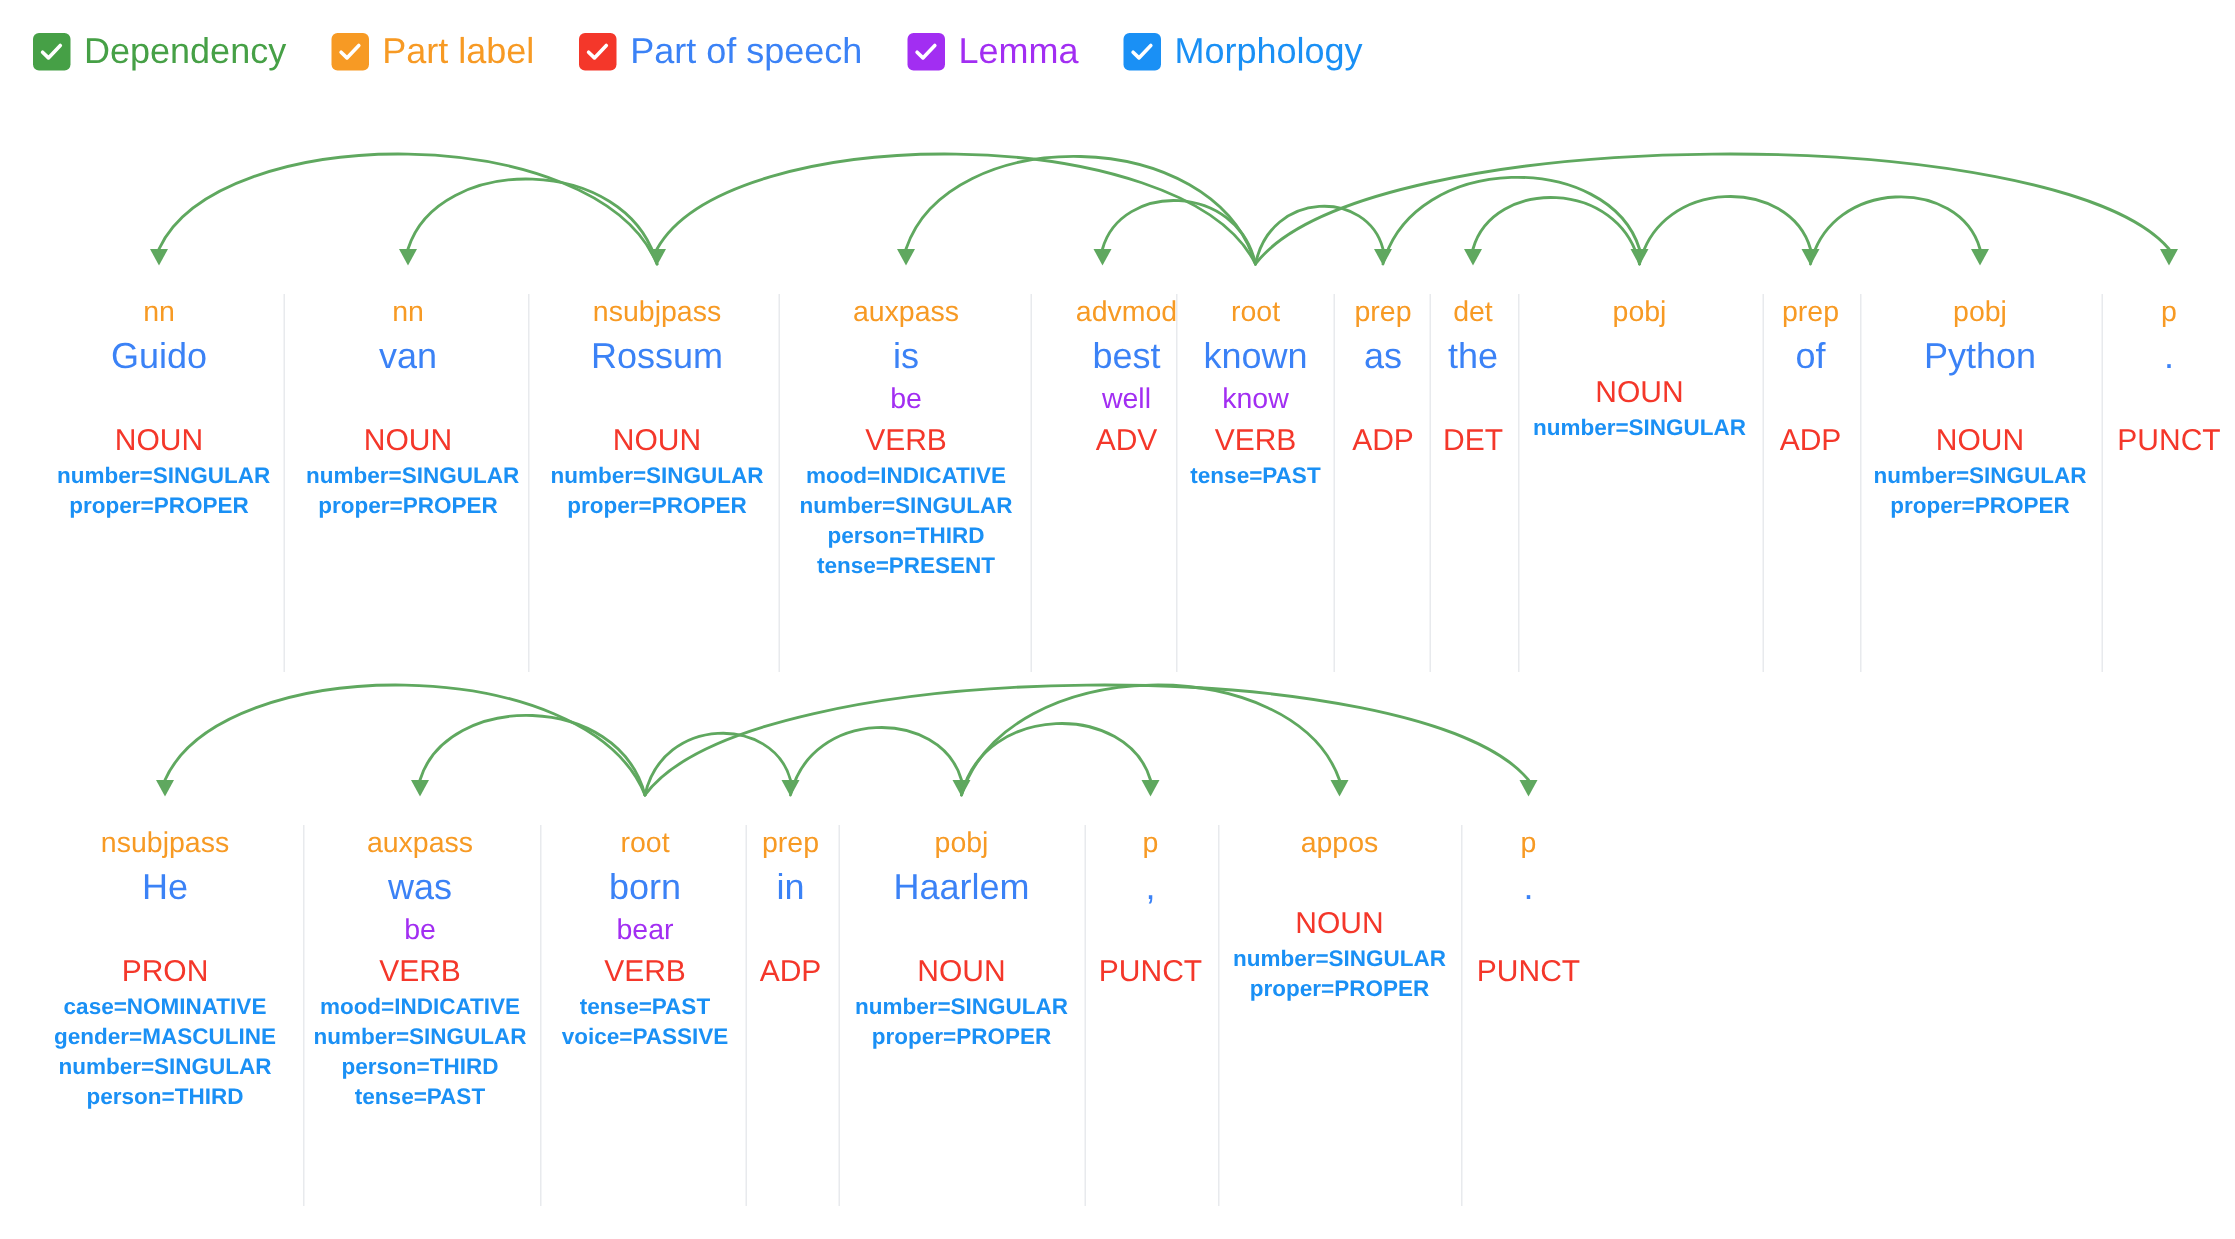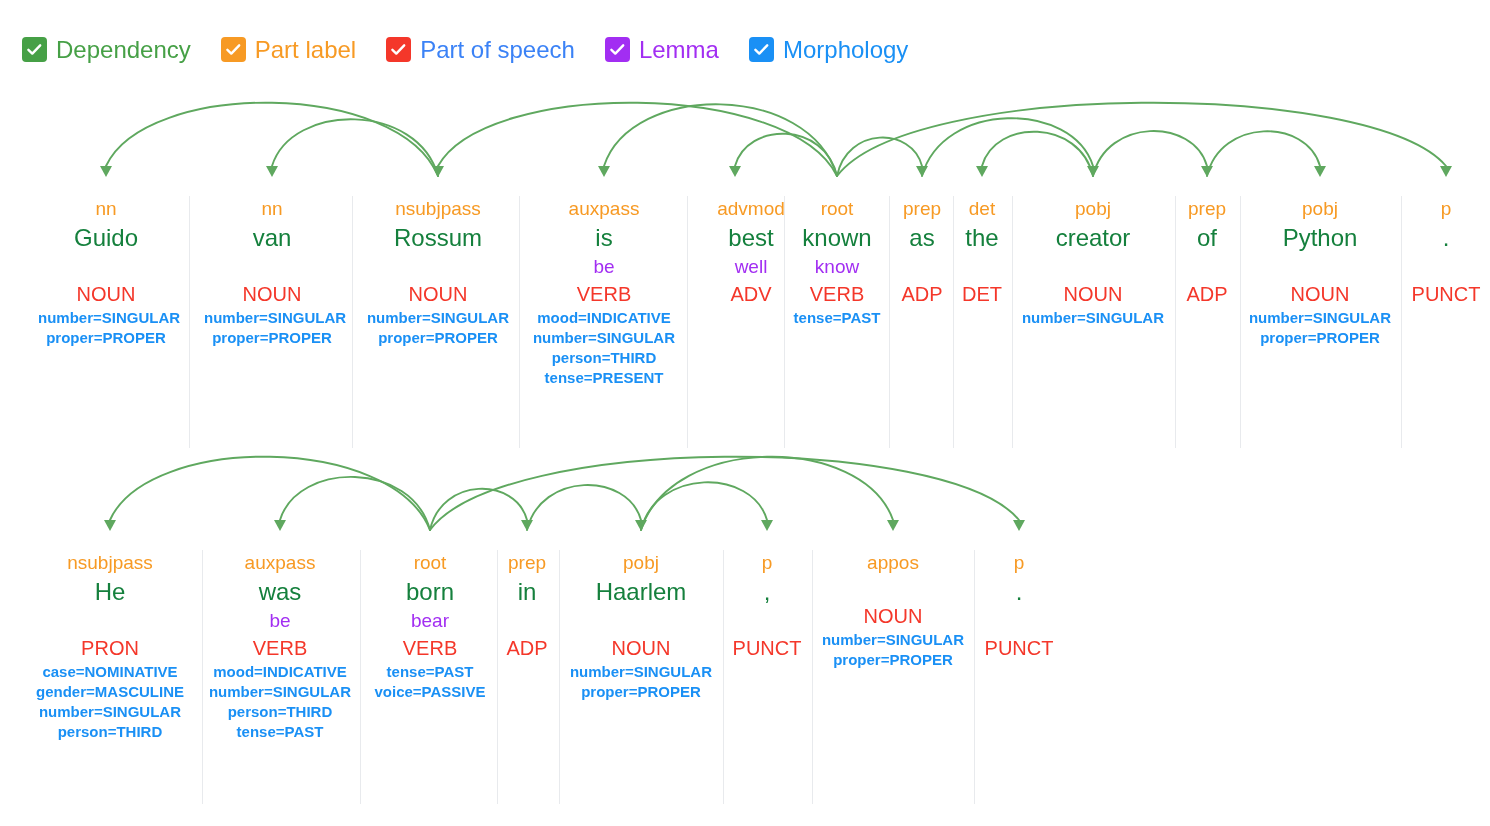--- a/index.html
+++ b/index.html
@@ -10,21 +10,21 @@
     font-family: "Liberation Sans", sans-serif;
     overflow: hidden;
   }
   #root { position: relative; width: 1490px; height: 826px; }
 
   
   .legend {
     position: absolute;
     left: 22px; top: 22px;
     display: flex;
-    align-items: flex-end;
+    align-items: flex-start;
     gap: 30px;
     height: 40px;
   }
   .legend-item {
     display: flex;
     align-items: center;
     gap: 9px;
     cursor: pointer;
     user-select: none;
   }
@@ -67,21 +67,21 @@
   .t-dep {
     font-size: 19px;
     color: #f79a24;
     line-height: 26px;
     height: 26px;
     white-space: nowrap;
     text-align: center;
   }
   .t-word {
     font-size: 24px;
-    color: #15803d;
+    color: #3b82f6;
     line-height: 32px;
     height: 32px;
     white-space: nowrap;
     font-weight: 400;
   }
   .t-lemma {
     font-size: 19px;
     color: #a22ef2;
     line-height: 26px;
     height: 26px;
@@ -265,21 +265,20 @@
           <div class="t-pos">ADP</div>
         </div>
         <div class="token" style="left: 953px; top: 196px; width: 58px;">
           <div class="t-dep">det</div>
           <div class="t-word">the</div>
           <div class="spacer-lemma"></div>
           <div class="t-pos">DET</div>
         </div>
         <div class="token" style="left: 1013px; top: 196px; width: 160px;">
           <div class="t-dep">pobj</div>
-          <div class="t-word">creator</div>
           <div class="spacer-lemma"></div>
           <div class="t-pos">NOUN</div>
           <div class="t-morph">number=SINGULAR</div>
         </div>
         <div class="token" style="left: 1176px; top: 196px; width: 62px;">
           <div class="t-dep">prep</div>
           <div class="t-word">of</div>
           <div class="spacer-lemma"></div>
           <div class="t-pos">ADP</div>
         </div>

